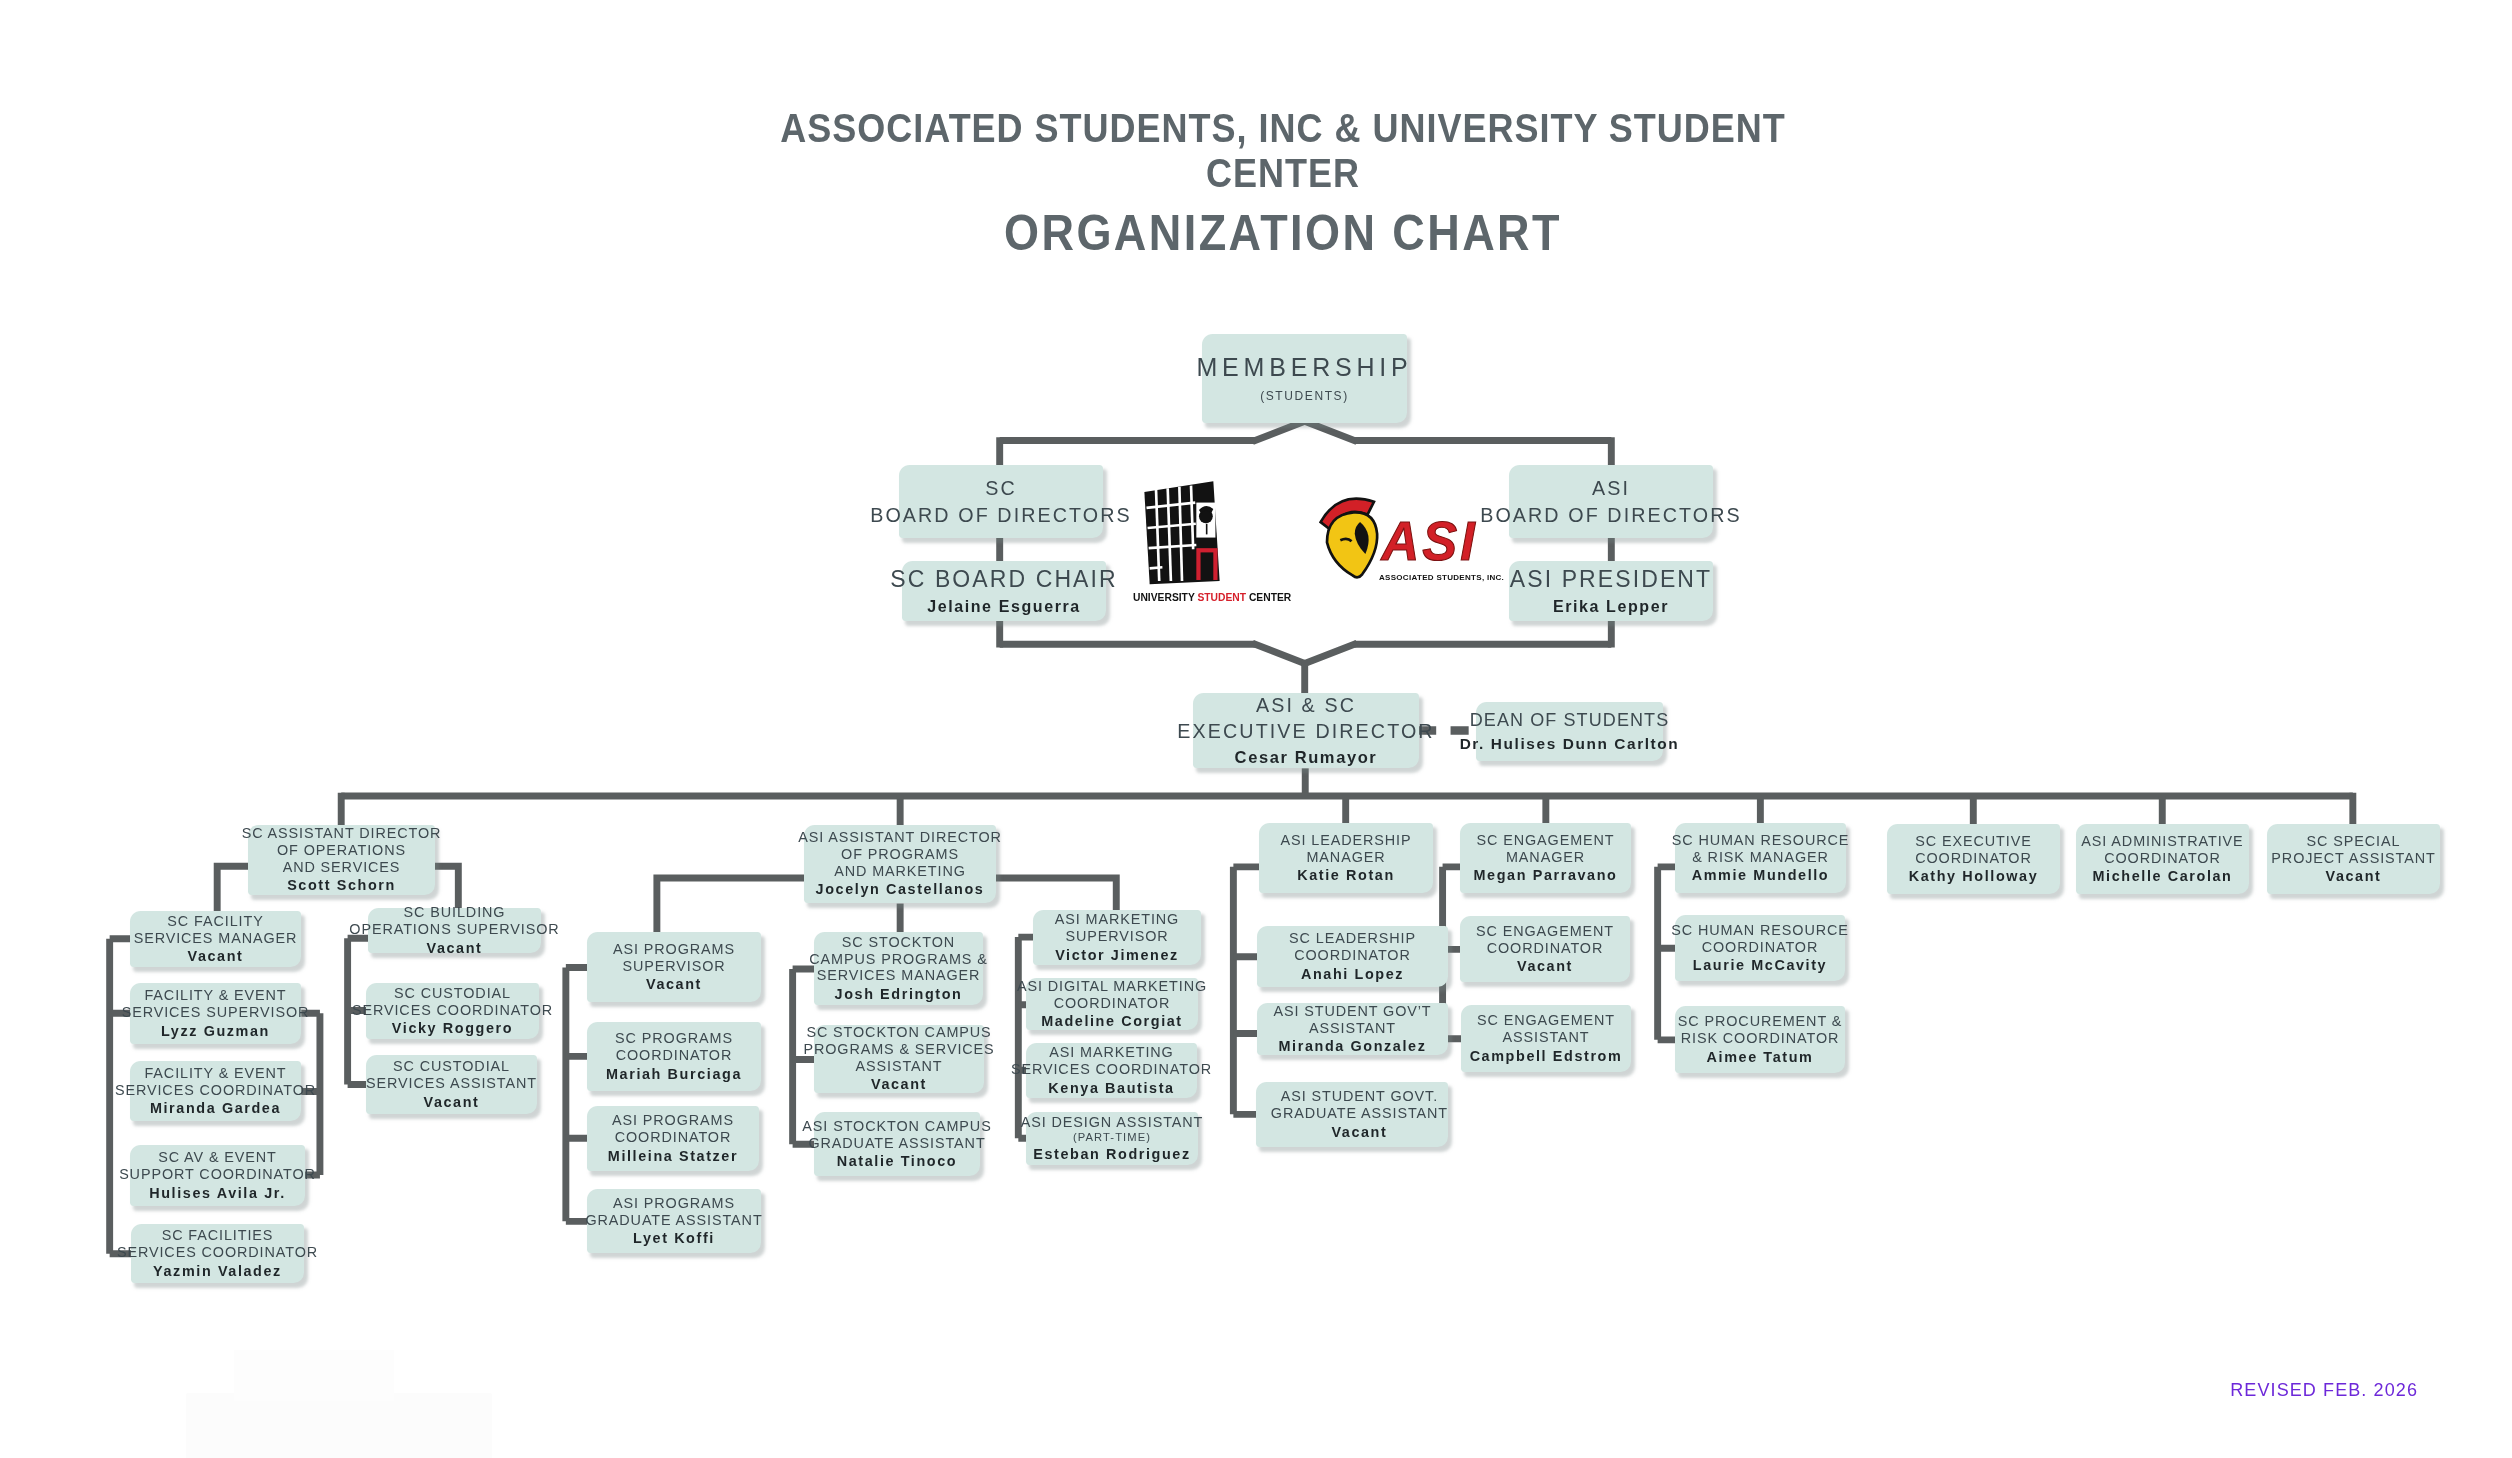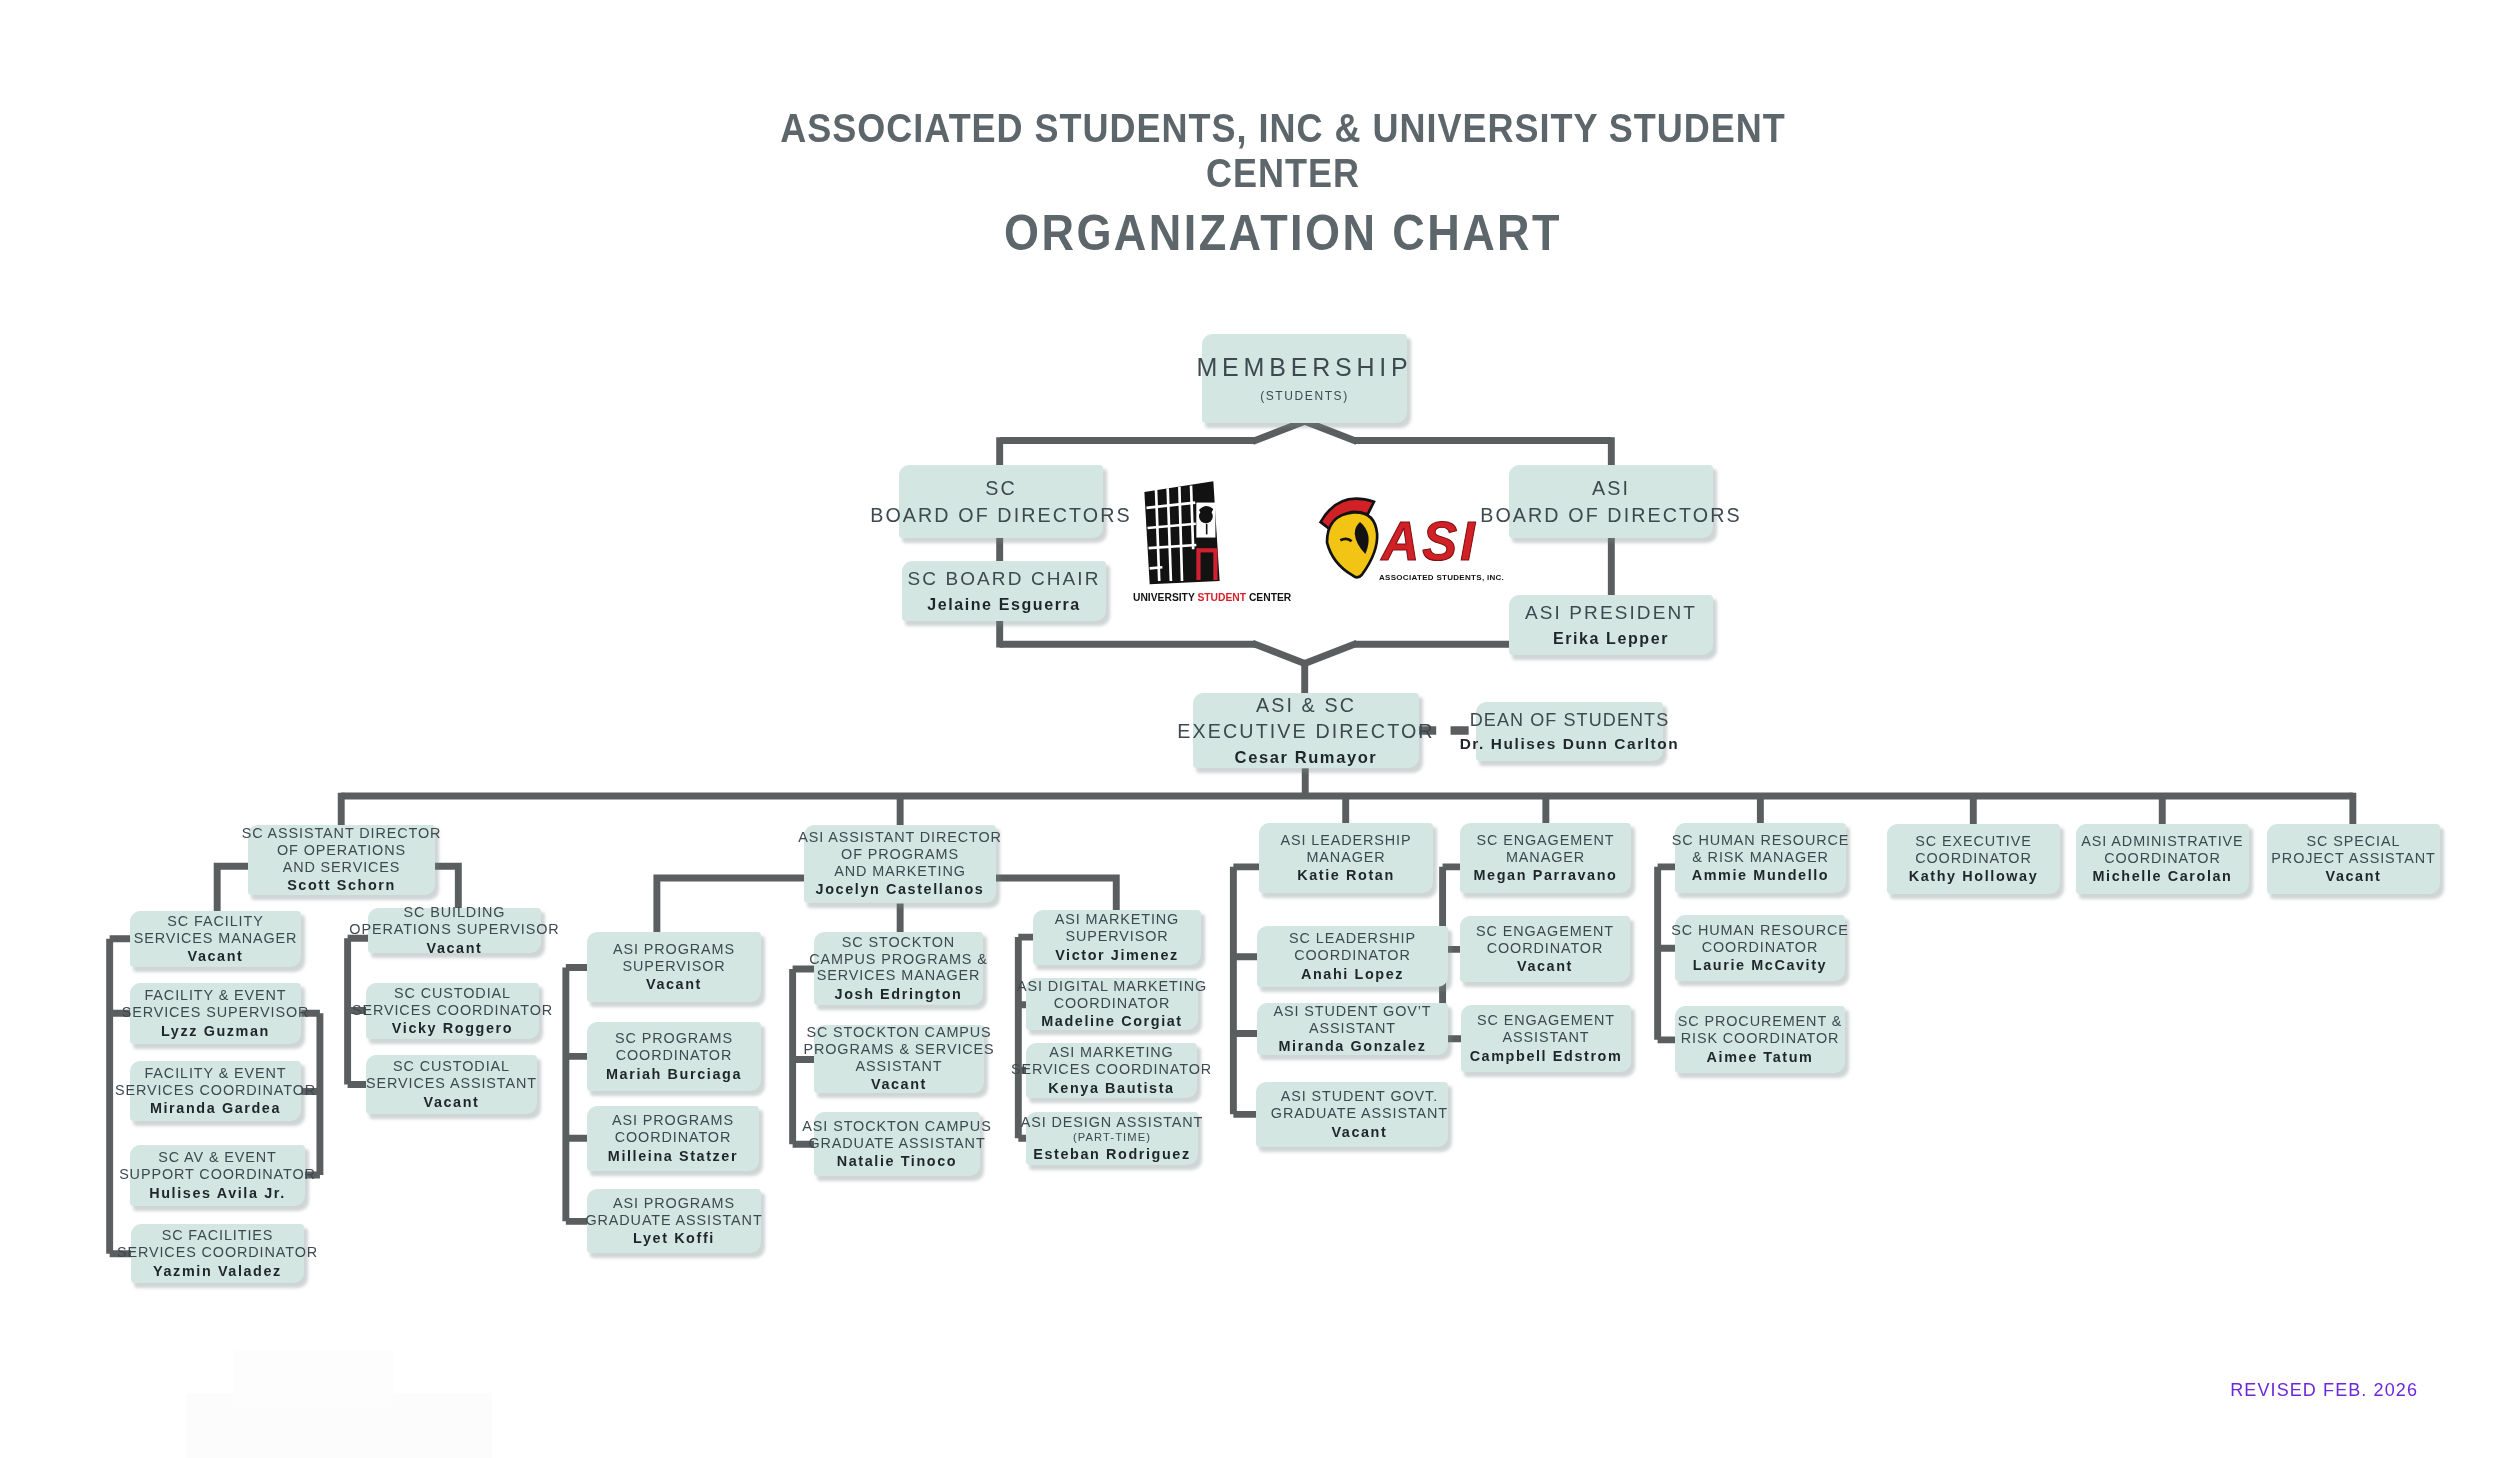--- a/index.html
+++ b/index.html
@@ -19,21 +19,21 @@
     box-shadow:3.7px 4.3px 3.2px rgba(118,132,132,.35);
     display:flex;flex-direction:column;align-items:center;justify-content:center;
     text-align:center;padding:2.1px 3.2px;box-sizing:border-box;
   }
   .node .t{font-size:14.4px;line-height:1.17;letter-spacing:0.9px;font-weight:400;color:#3d494f;white-space:nowrap;}
   .node .sub{font-size:11.2px;line-height:1.2;letter-spacing:1.1px;color:#3d494f;white-space:nowrap;}
   .node .nm{font-size:14.4px;line-height:1.2;font-weight:700;letter-spacing:1.6px;color:#1f2629;margin-top:1.6px;white-space:nowrap;}
   .v-membership .t{font-size:25px;letter-spacing:4.8px;}
   .v-membership .sub{font-size:12px;letter-spacing:1.6px;margin-top:6.4px;}
   .v-board .t{font-size:19.7px;letter-spacing:2.1px;line-height:1.35;}
-  .v-chair .t{font-size:19px;letter-spacing:2.1px;}
+  .v-chair .t{font-size:23px;letter-spacing:2.1px;}
   .v-chair .nm{font-size:16px;margin-top:4.8px;}
   .v-exec .t{font-size:19.7px;letter-spacing:2.1px;line-height:1.3;}
   .v-exec .nm{font-size:16.5px;margin-top:3.7px;}
   .v-dean .t{font-size:18px;letter-spacing:1.1px;}
   .v-dean .nm{font-size:15.4px;margin-top:4.3px;}
   
   .usc-logo{position:absolute;left:1128px;top:475px;width:125px;height:133px;}
   .usc-caption{position:absolute;left:0;top:116px;width:125px;text-align:center;font-size:11.2px;font-weight:700;letter-spacing:0px;color:#121212;white-space:nowrap;transform:scaleX(.92);}
   .usc-caption .red{color:#d6202b;}
   .asi-logo{position:absolute;left:1311px;top:489px;width:184px;height:106px;}
@@ -112,21 +112,21 @@
       <div class="t">BOARD OF DIRECTORS</div>
     </div>
     <div class="node v-board" style="left: 1509px; top: 465px; width: 204px; height: 73px;">
       <div class="t">ASI</div>
       <div class="t">BOARD OF DIRECTORS</div>
     </div>
     <div class="node v-chair" style="left: 902px; top: 561px; width: 204px; height: 60px;">
       <div class="t">SC BOARD CHAIR</div>
       <div class="nm">Jelaine Esguerra</div>
     </div>
-    <div class="node v-chair" style="left: 1509px; top: 561px; width: 204px; height: 60px; margin-top: 34px;">
+    <div class="node v-chair" style="left: 1509px; top: 561px; width: 204px; height: 60px;">
       <div class="t">ASI PRESIDENT</div>
       <div class="nm">Erika Lepper</div>
     </div>
     <div class="node v-exec" style="left: 1193px; top: 693px; width: 226px; height: 75px;">
       <div class="t">ASI &amp; SC</div>
       <div class="t">EXECUTIVE DIRECTOR</div>
       <div class="nm">Cesar Rumayor</div>
     </div>
     <div class="node v-dean" style="left: 1476px; top: 702px; width: 187px; height: 59px;">
       <div class="t">DEAN OF STUDENTS</div>

